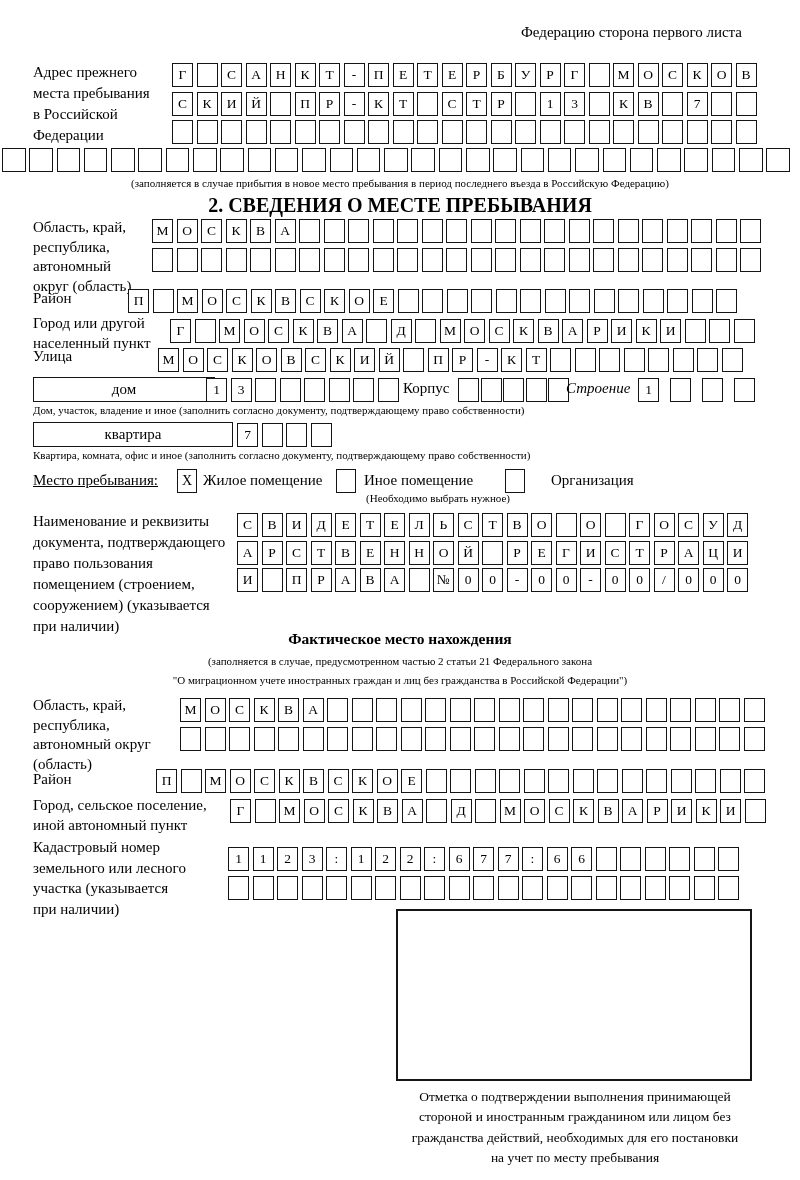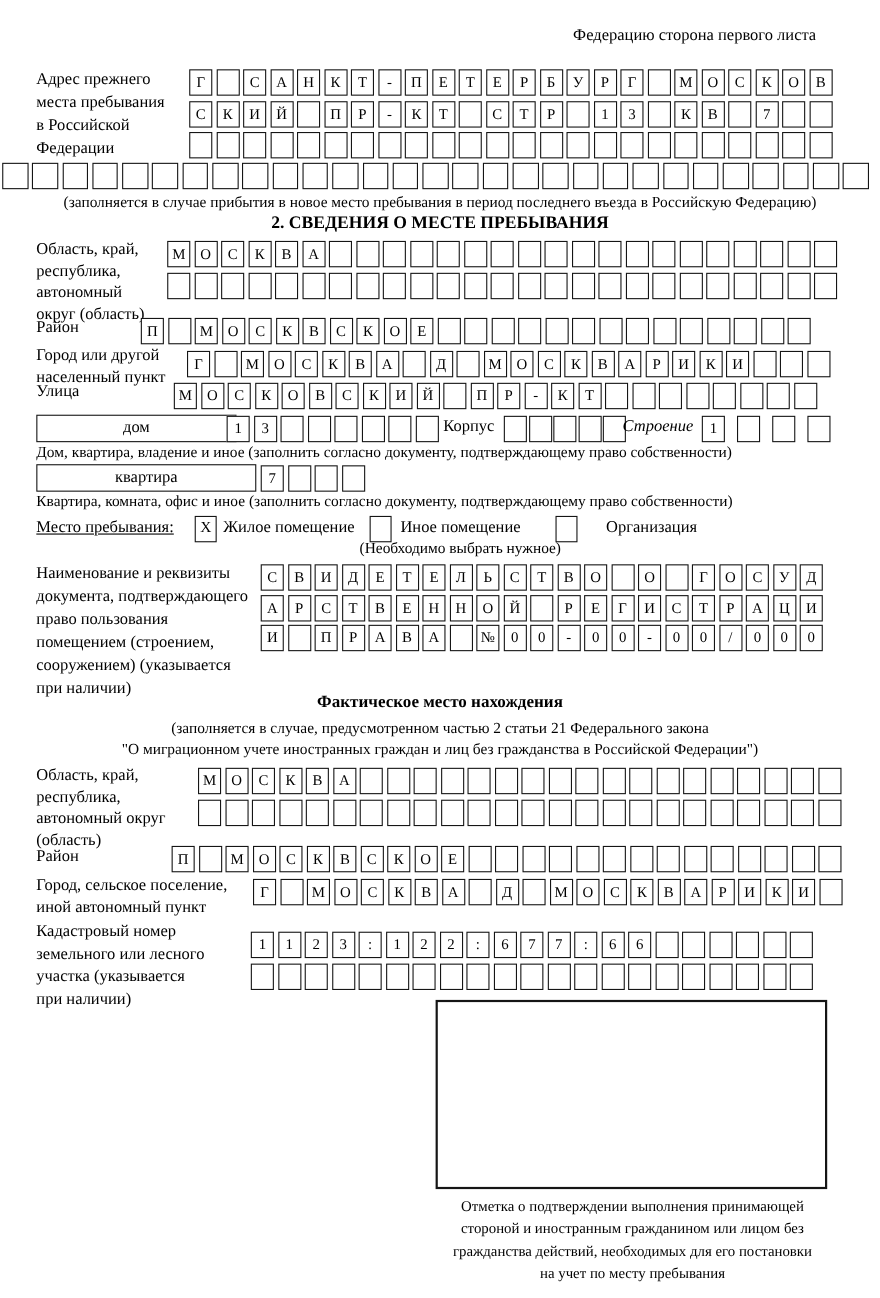--- a/index.html
+++ b/index.html
@@ -1,23 +1,23 @@
 <!DOCTYPE html>
 <html><head>
 <meta charset="utf-8">
 <style>
   html,body{margin:0;padding:0;background:#fff;}
   .page{position:relative;width:800px;height:1180px;background:#ffffff;color:#000;
         font-family:"Liberation Serif","DejaVu Serif",serif;overflow:hidden;}
   .abs{position:absolute;}
   .lbl{font-size:15px;line-height:19.5px;}
   .lbl-wide{font-size:15px;line-height:21px;}
-  .note{font-size:14px;}
+  .note{font-size:11px;}
   .center{left:0;width:800px;text-align:center;}
-  .title{font-weight:bold;font-size:16px;}
+  .title{font-weight:bold;font-size:20px;}
   .subtitle{font-weight:bold;font-size:15.5px;}
   .cellrow{display:flex;}
   .cell{flex:none;width:21px;height:24px;box-sizing:border-box;border:1.5px solid #151515;
         margin-right:3.5px;display:flex;align-items:center;justify-content:center;
         font-size:13.5px;background:#fff;}
   .w-row .cell{width:23.5px;margin-right:3.8px;}
   .tight .cell{width:21px;margin-right:1.5px;}
   .spread .cell{margin-right:11px;}
   .labelbox{box-sizing:border-box;border:1.6px solid #151515;height:25px;display:flex;
             align-items:center;justify-content:center;font-size:15px;background:#fff;}
@@ -320,21 +320,21 @@
       <span class="cell"></span>
       <span class="cell"></span>
     </div>
   <div class="abs lbl" style="left:566px;top:379px;font-style:italic;">Строение</div>
   <div class="abs cellrow spread" style="left:638px;top:377.5px;">
       <span class="cell">1</span>
       <span class="cell"></span>
       <span class="cell"></span>
       <span class="cell"></span>
     </div>
-  <div class="abs note" style="left:33px;top:404px;">Дом, квартира, владение и иное (заполнить согласно документу, подтверждающему право собственности)</div>
+  <div class="abs note" style="left:33px;top:404px;">Дом, участок, владение и иное (заполнить согласно документу, подтверждающему право собственности)</div>
 
   <div class="abs labelbox" style="left:33px;top:422px;width:200px;">квартира</div>
   <div class="abs cellrow" style="left:237px;top:423px;">
       <span class="cell">7</span>
       <span class="cell"></span>
       <span class="cell"></span>
       <span class="cell"></span>
     </div>
   <div class="abs note" style="left:33px;top:449px;">Квартира, комната, офис и иное (заполнить согласно документу, подтверждающему право собственности)</div>
 

